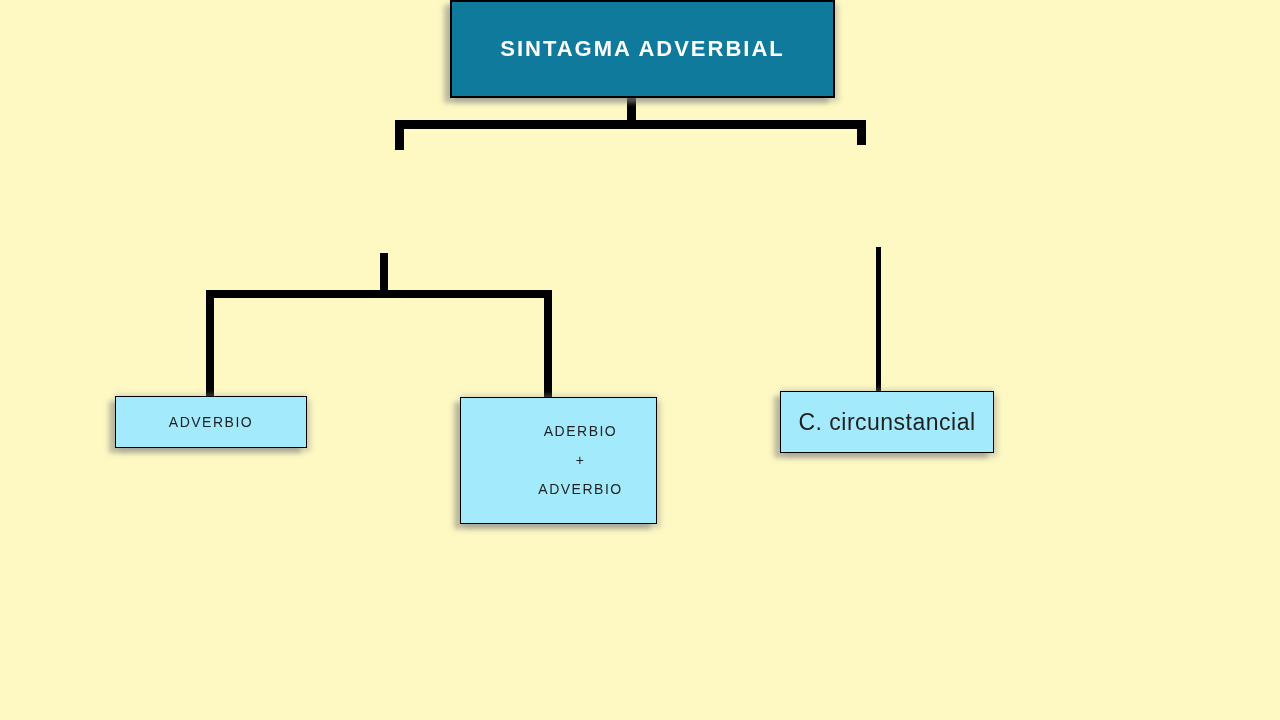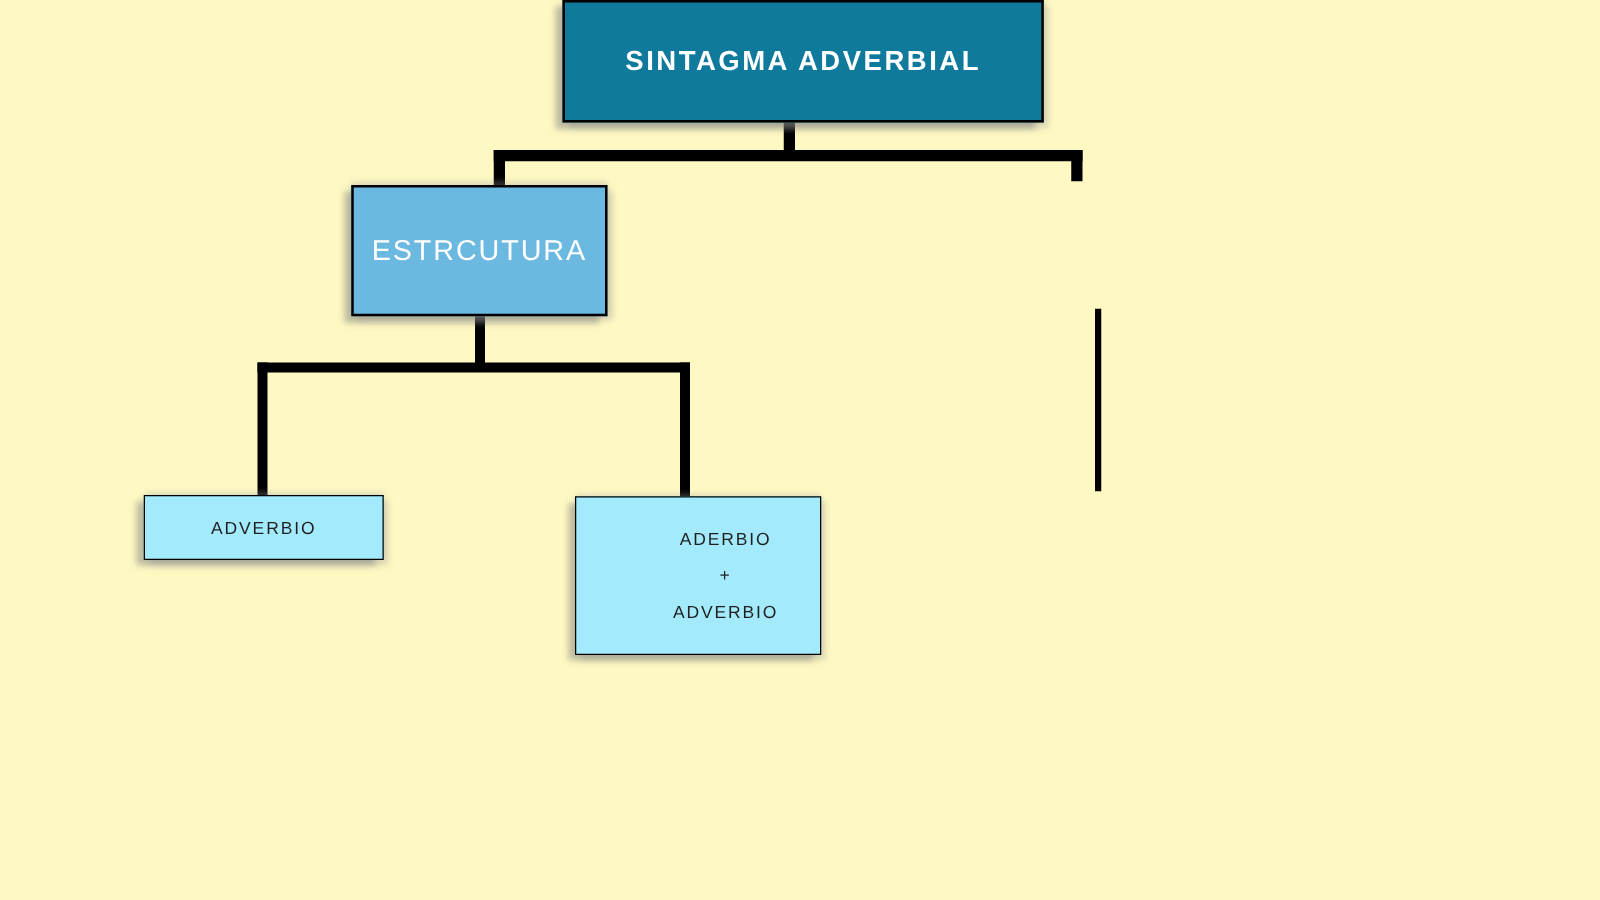--- a/index.html
+++ b/index.html
@@ -69,31 +69,31 @@
   <div class="connector" style="left:206px; top:290px; width:346px; height:8px;"></div>
   <div class="connector" style="left:206px; top:290px; width:8px; height:108px;"></div>
   <div class="connector" style="left:544px; top:290px; width:8px; height:109px;"></div>
 
   <div class="connector" style="left:876px; top:247px; width:5px; height:146px;"></div>
 
   <div class="node node-root">
     <span>SINTAGMA ADVERBIAL</span>
   </div>
 
-  <div class="node node-l2 node-estructura">
-    <span>ESTRCUTURA</span>
-  </div>
 
 
   <div class="node node-l3 node-adverbio">
     <span>ADVERBIO</span>
   </div>
 
   <div class="node node-l3 node-adverbio-plus">
     <div>
       <div>ADERBIO</div>
       <div>+</div>
       <div>ADVERBIO</div>
     </div>
   </div>
 
+  <div class="node node-l3 node-circunstancial">
+    <span>C. circunstancial</span>
+  </div>
 
 </div>
 
 </body></html>

